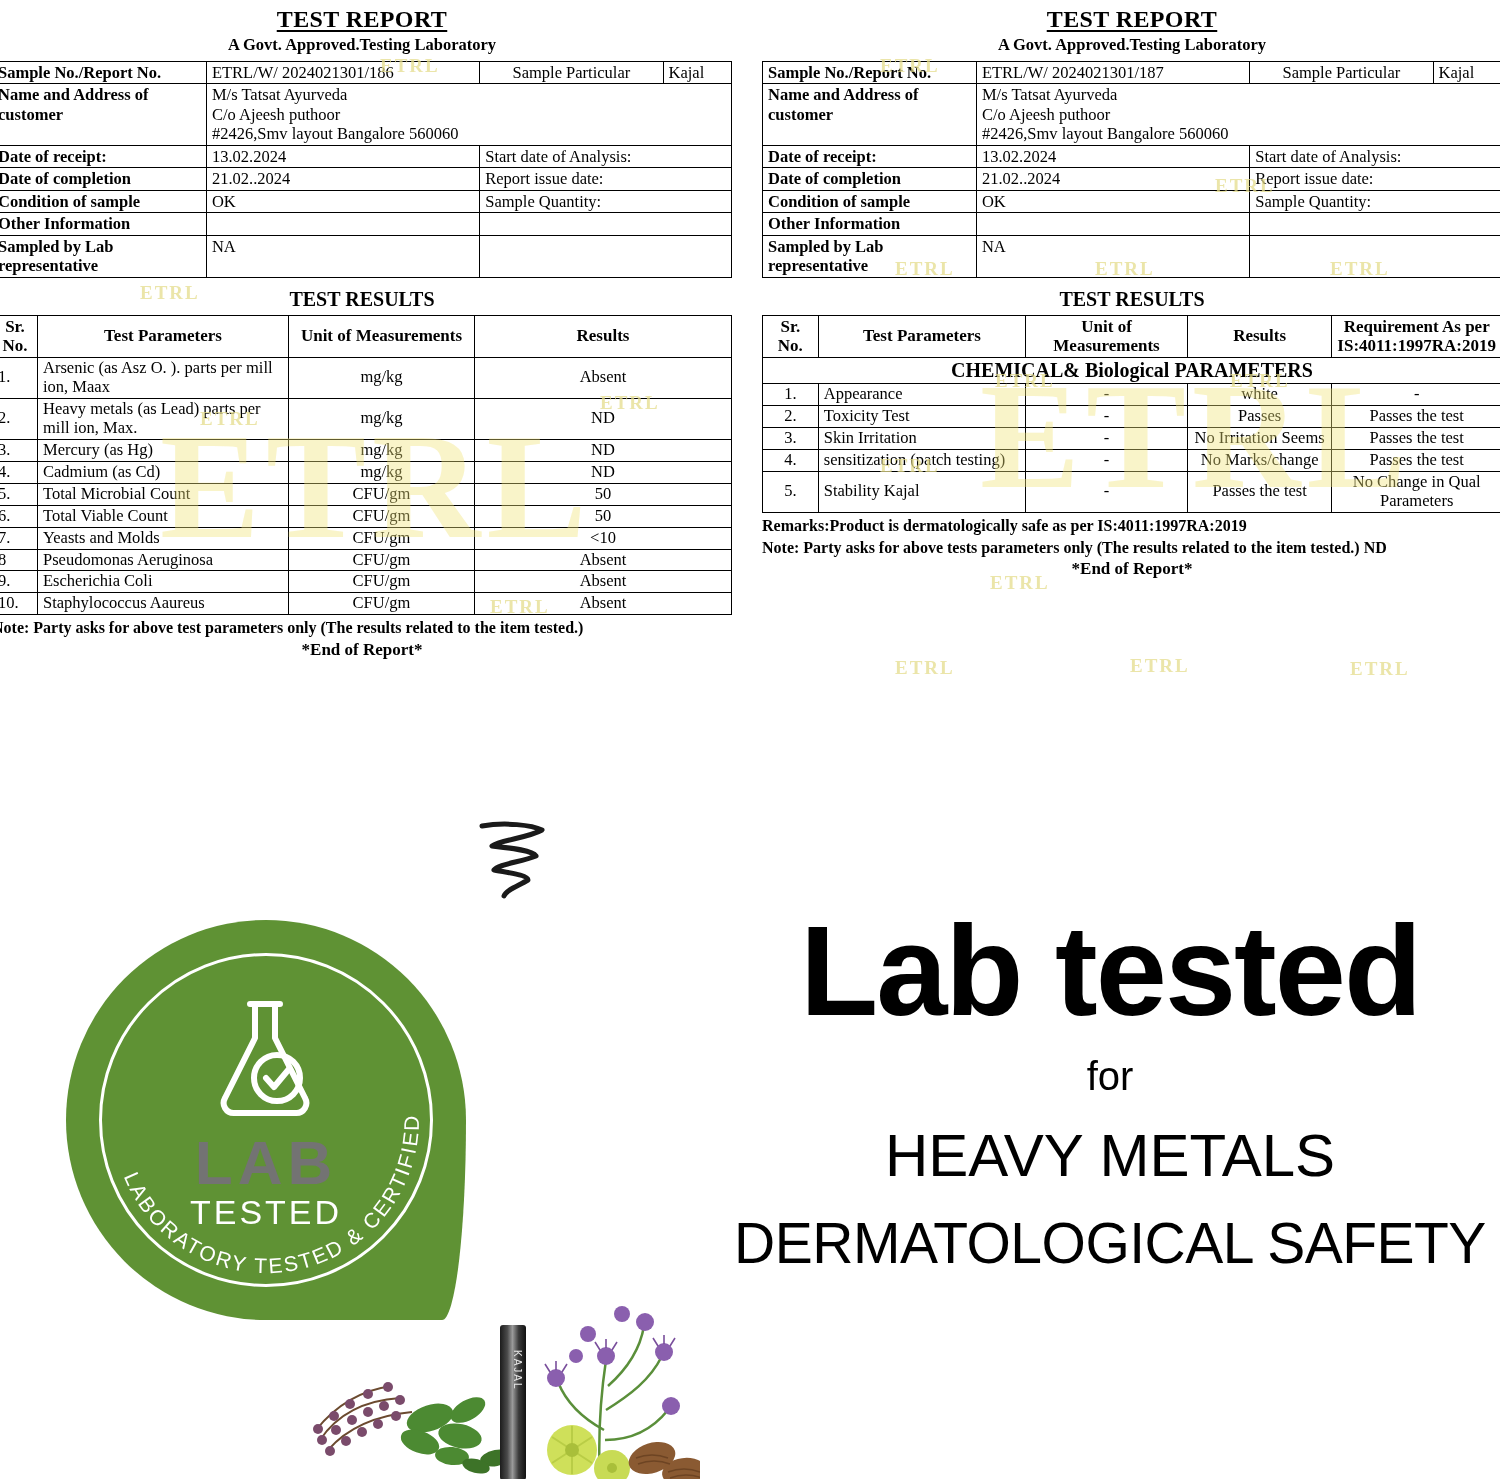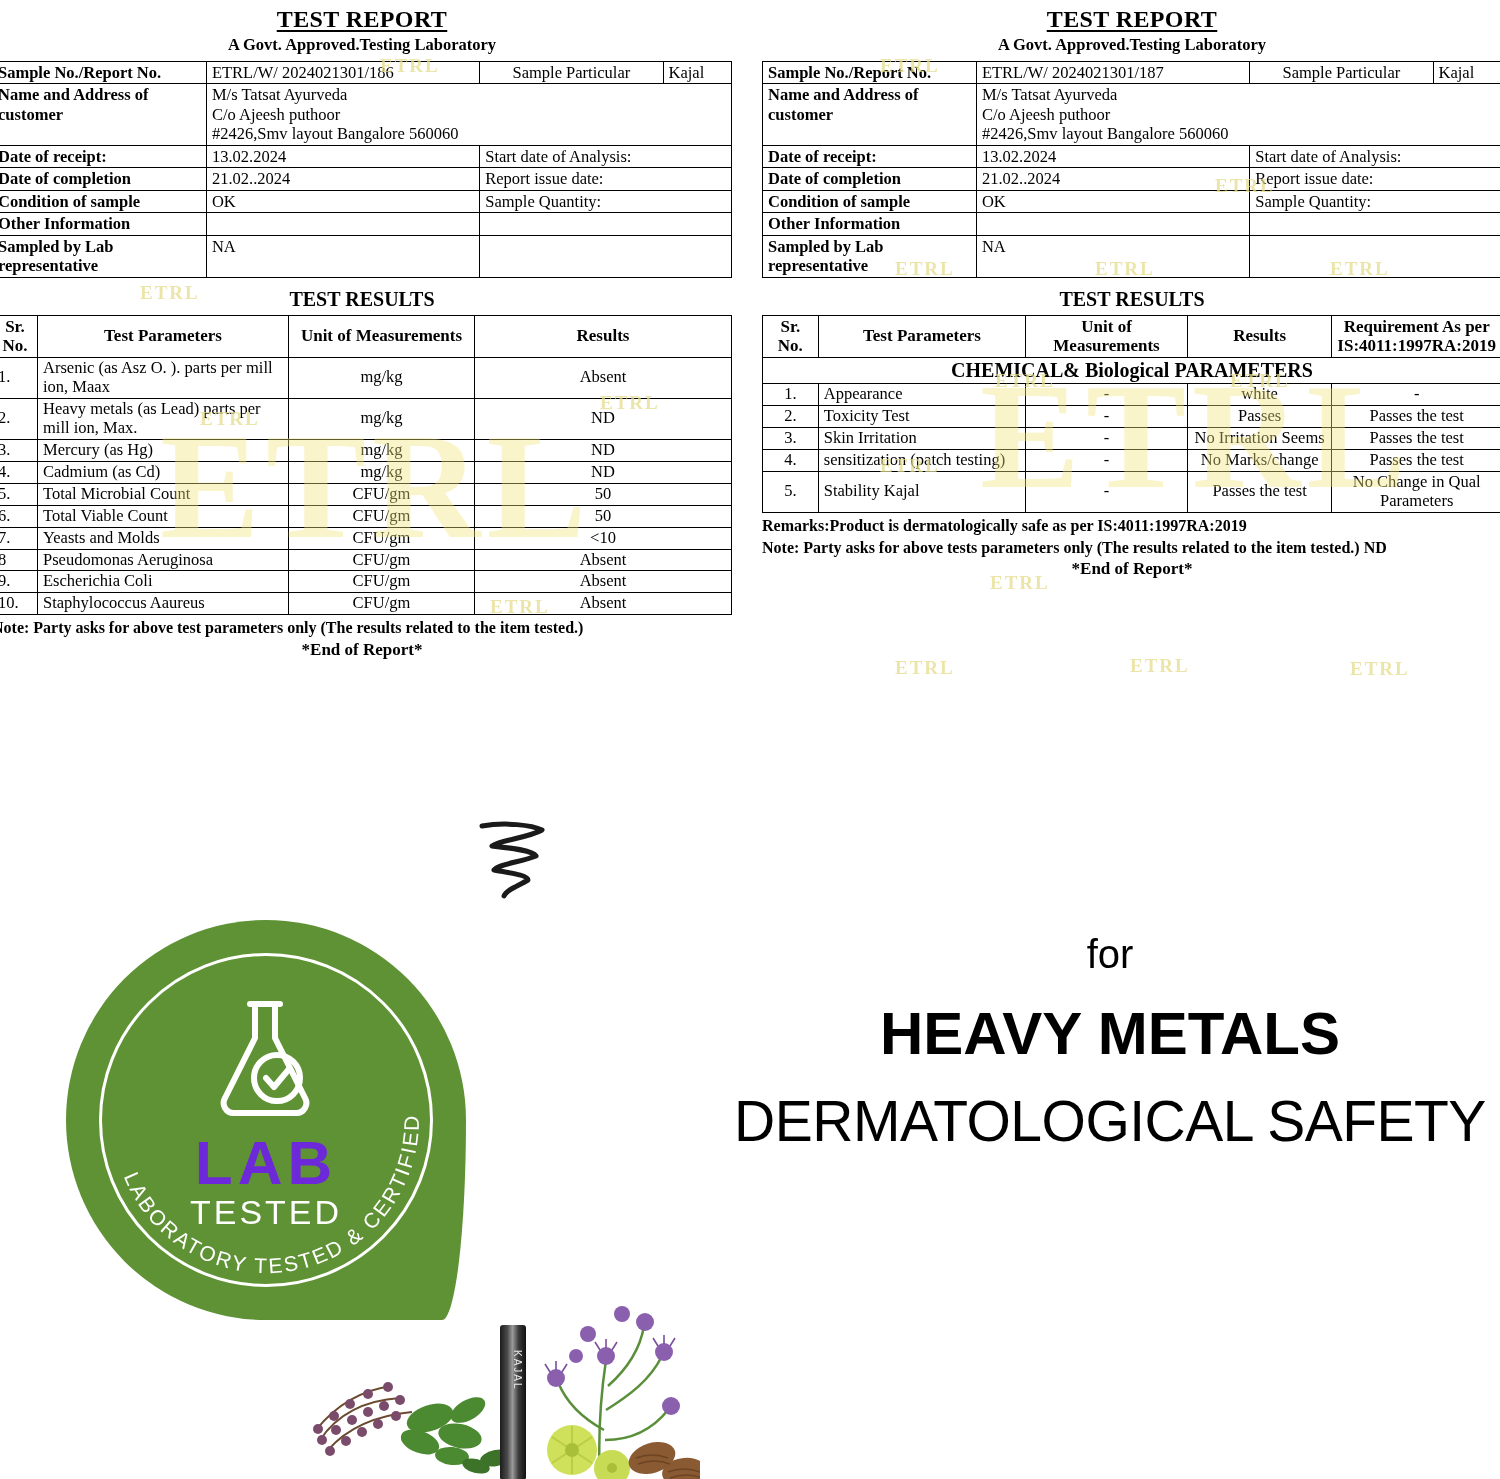--- a/index.html
+++ b/index.html
@@ -144,21 +144,21 @@
   .flask {
     position: absolute;
     left: 139px; top: 78px;
     width: 120px; height: 125px;
   }
   .badge-lab {
     position: absolute;
     left: 0; top: 212px;
     width: 400px;
     text-align: center;
-    color: #6d28d9;
+    color: #737373;
     font-size: 62px;
     font-weight: bold;
     letter-spacing: 5px;
     line-height: 1;
   }
   .badge-tested {
     position: absolute;
     left: 0; top: 275px;
     width: 400px;
     text-align: center;
@@ -213,21 +213,21 @@
   }
   .t-for {
     font-size: 40px;
     margin: 22px 0 0 0;
     font-weight: normal;
   }
   .t-hm {
     font-size: 60px;
     margin: 22px 0 0 0;
     letter-spacing: 0px;
-    font-weight: bold;
+    font-weight: normal;
   }
   .t-and {
     font-size: 40px;
     margin: 20px 0 0 0;
     font-weight: normal;
   }
   .t-ds {
     font-size: 57px;
     margin: 20px 0 0 0;
     letter-spacing: -0.5px;
@@ -593,17 +593,18 @@
       <g stroke="#6d4423" stroke-width="1.4" fill="none">
         <path d="M336 168 q16 -6 32 0 M338 174 q16 -6 32 0"></path>
         <path d="M368 182 q16 -6 32 0 M370 188 q16 -6 32 0"></path>
       </g>
     </svg>
     <div class="kajal-stick"></div>
     <div class="kajal-label">KAJAL</div>
   </div>
 
   <div class="txt">
+    <div class="t-lab">Lab tested</div>
     <div class="t-for">for</div>
     <div class="t-hm">HEAVY METALS</div>
     <div class="t-ds">DERMATOLOGICAL SAFETY</div>
   </div>
 </div>
 
 </body></html>

